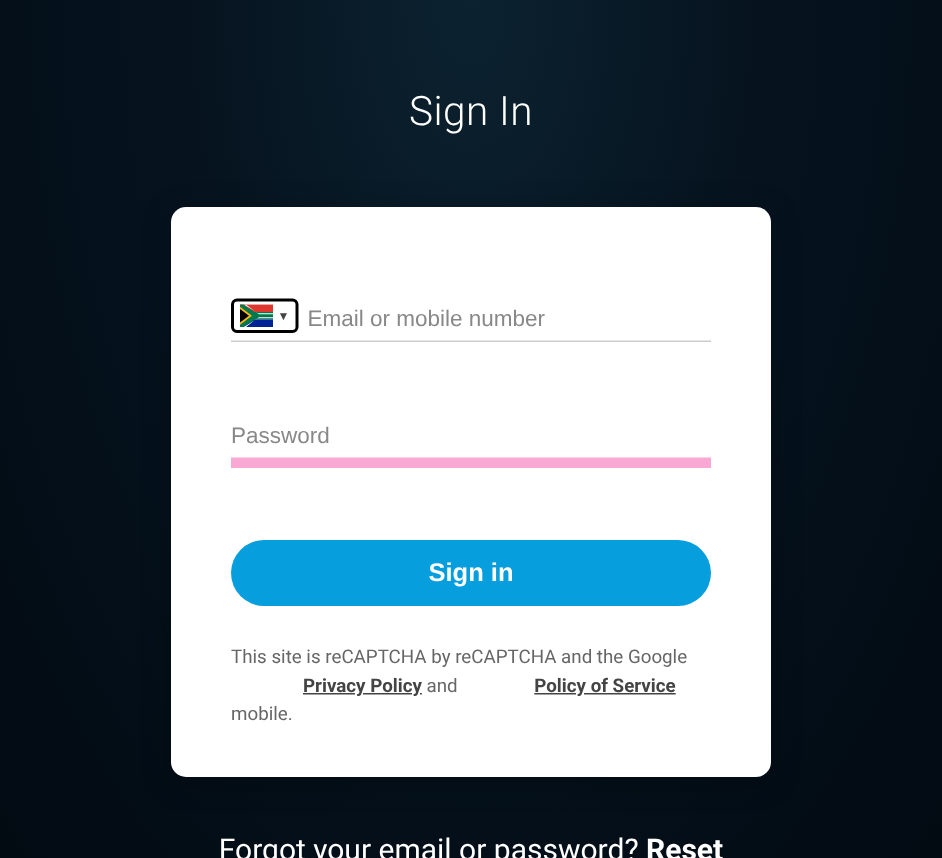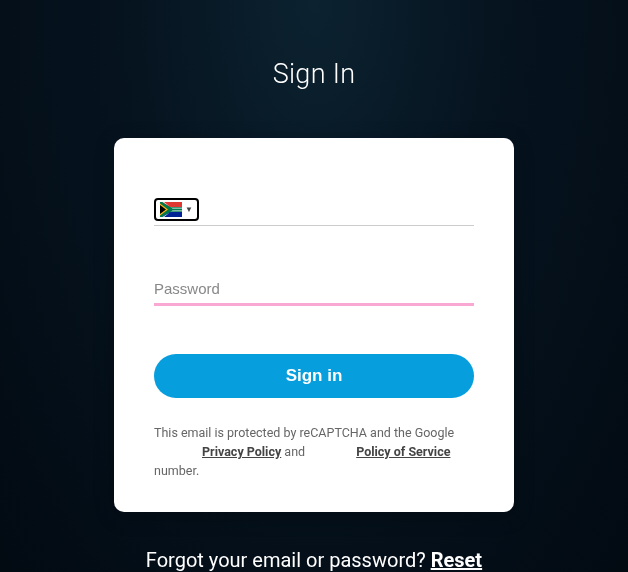--- a/index.html
+++ b/index.html
@@ -55,21 +55,21 @@
     flex: 1;
     border: none;
     outline: none;
     font-size: 15px;
     padding: 6px 0;
     color: #333;
     background: transparent;
   }
   .text-input::placeholder { color: #888; }
   .password-row {
-    border-bottom: 3px solid #f9a8d4;
+    border-bottom: 7px solid #f9a8d4;
     margin-bottom: 48px;
   }
   .password-input {
     width: 100%;
     border: none;
     outline: none;
     font-size: 15px;
     padding: 6px 0;
     color: #333;
     background: transparent;
@@ -132,29 +132,30 @@
         <rect y="12.5" width="22" height="2.5" fill="#002395"></rect>
         <path d="M0 0 L2.5 0 L12 7.5 L2.5 15 L0 15 Z" fill="#007a4d"></path>
         <rect y="5.8" x="9" width="13" height="3.4" fill="#007a4d"></rect>
         <path d="M2.5 0 L4 0 L12.5 6.5 L22 6.5 L22 5.8 L12 5.8 Z" fill="#fff"></path>
         <path d="M2.5 15 L4 15 L12.5 8.5 L22 8.5 L22 9.2 L12 9.2 Z" fill="#fff"></path>
         <path d="M0 1.5 L8 7.5 L0 13.5 Z" fill="#ffb612"></path>
         <path d="M0 3 L6 7.5 L0 12 Z" fill="#000"></path>
       </svg>
       <span class="caret">▼</span>
     </div>
+    <input type="text" class="text-input" placeholder="Email or mobile number" style="">
   </div>
 
   <div class="password-row">
     <input type="password" class="password-input" placeholder="Password" style="">
   </div>
 
   <button class="signin-btn">Sign in</button>
 
   <p class="recaptcha">
-    <span>This email is protected by reCAPTCHA and the Google </span><a href="#">Privacy Policy</a><span> and </span><a href="#">Policy of Service</a><span> number.</span>
+    <span>This site is reCAPTCHA by reCAPTCHA and the Google </span><a href="#">Privacy Policy</a><span> and </span><a href="#">Policy of Service</a><span> mobile.</span>
   </p>
 
 </div>
 
 <p class="forgot">
   <span>Forgot your email or password? </span><a href="#">Reset</a>
 </p>
 
 </body></html>

